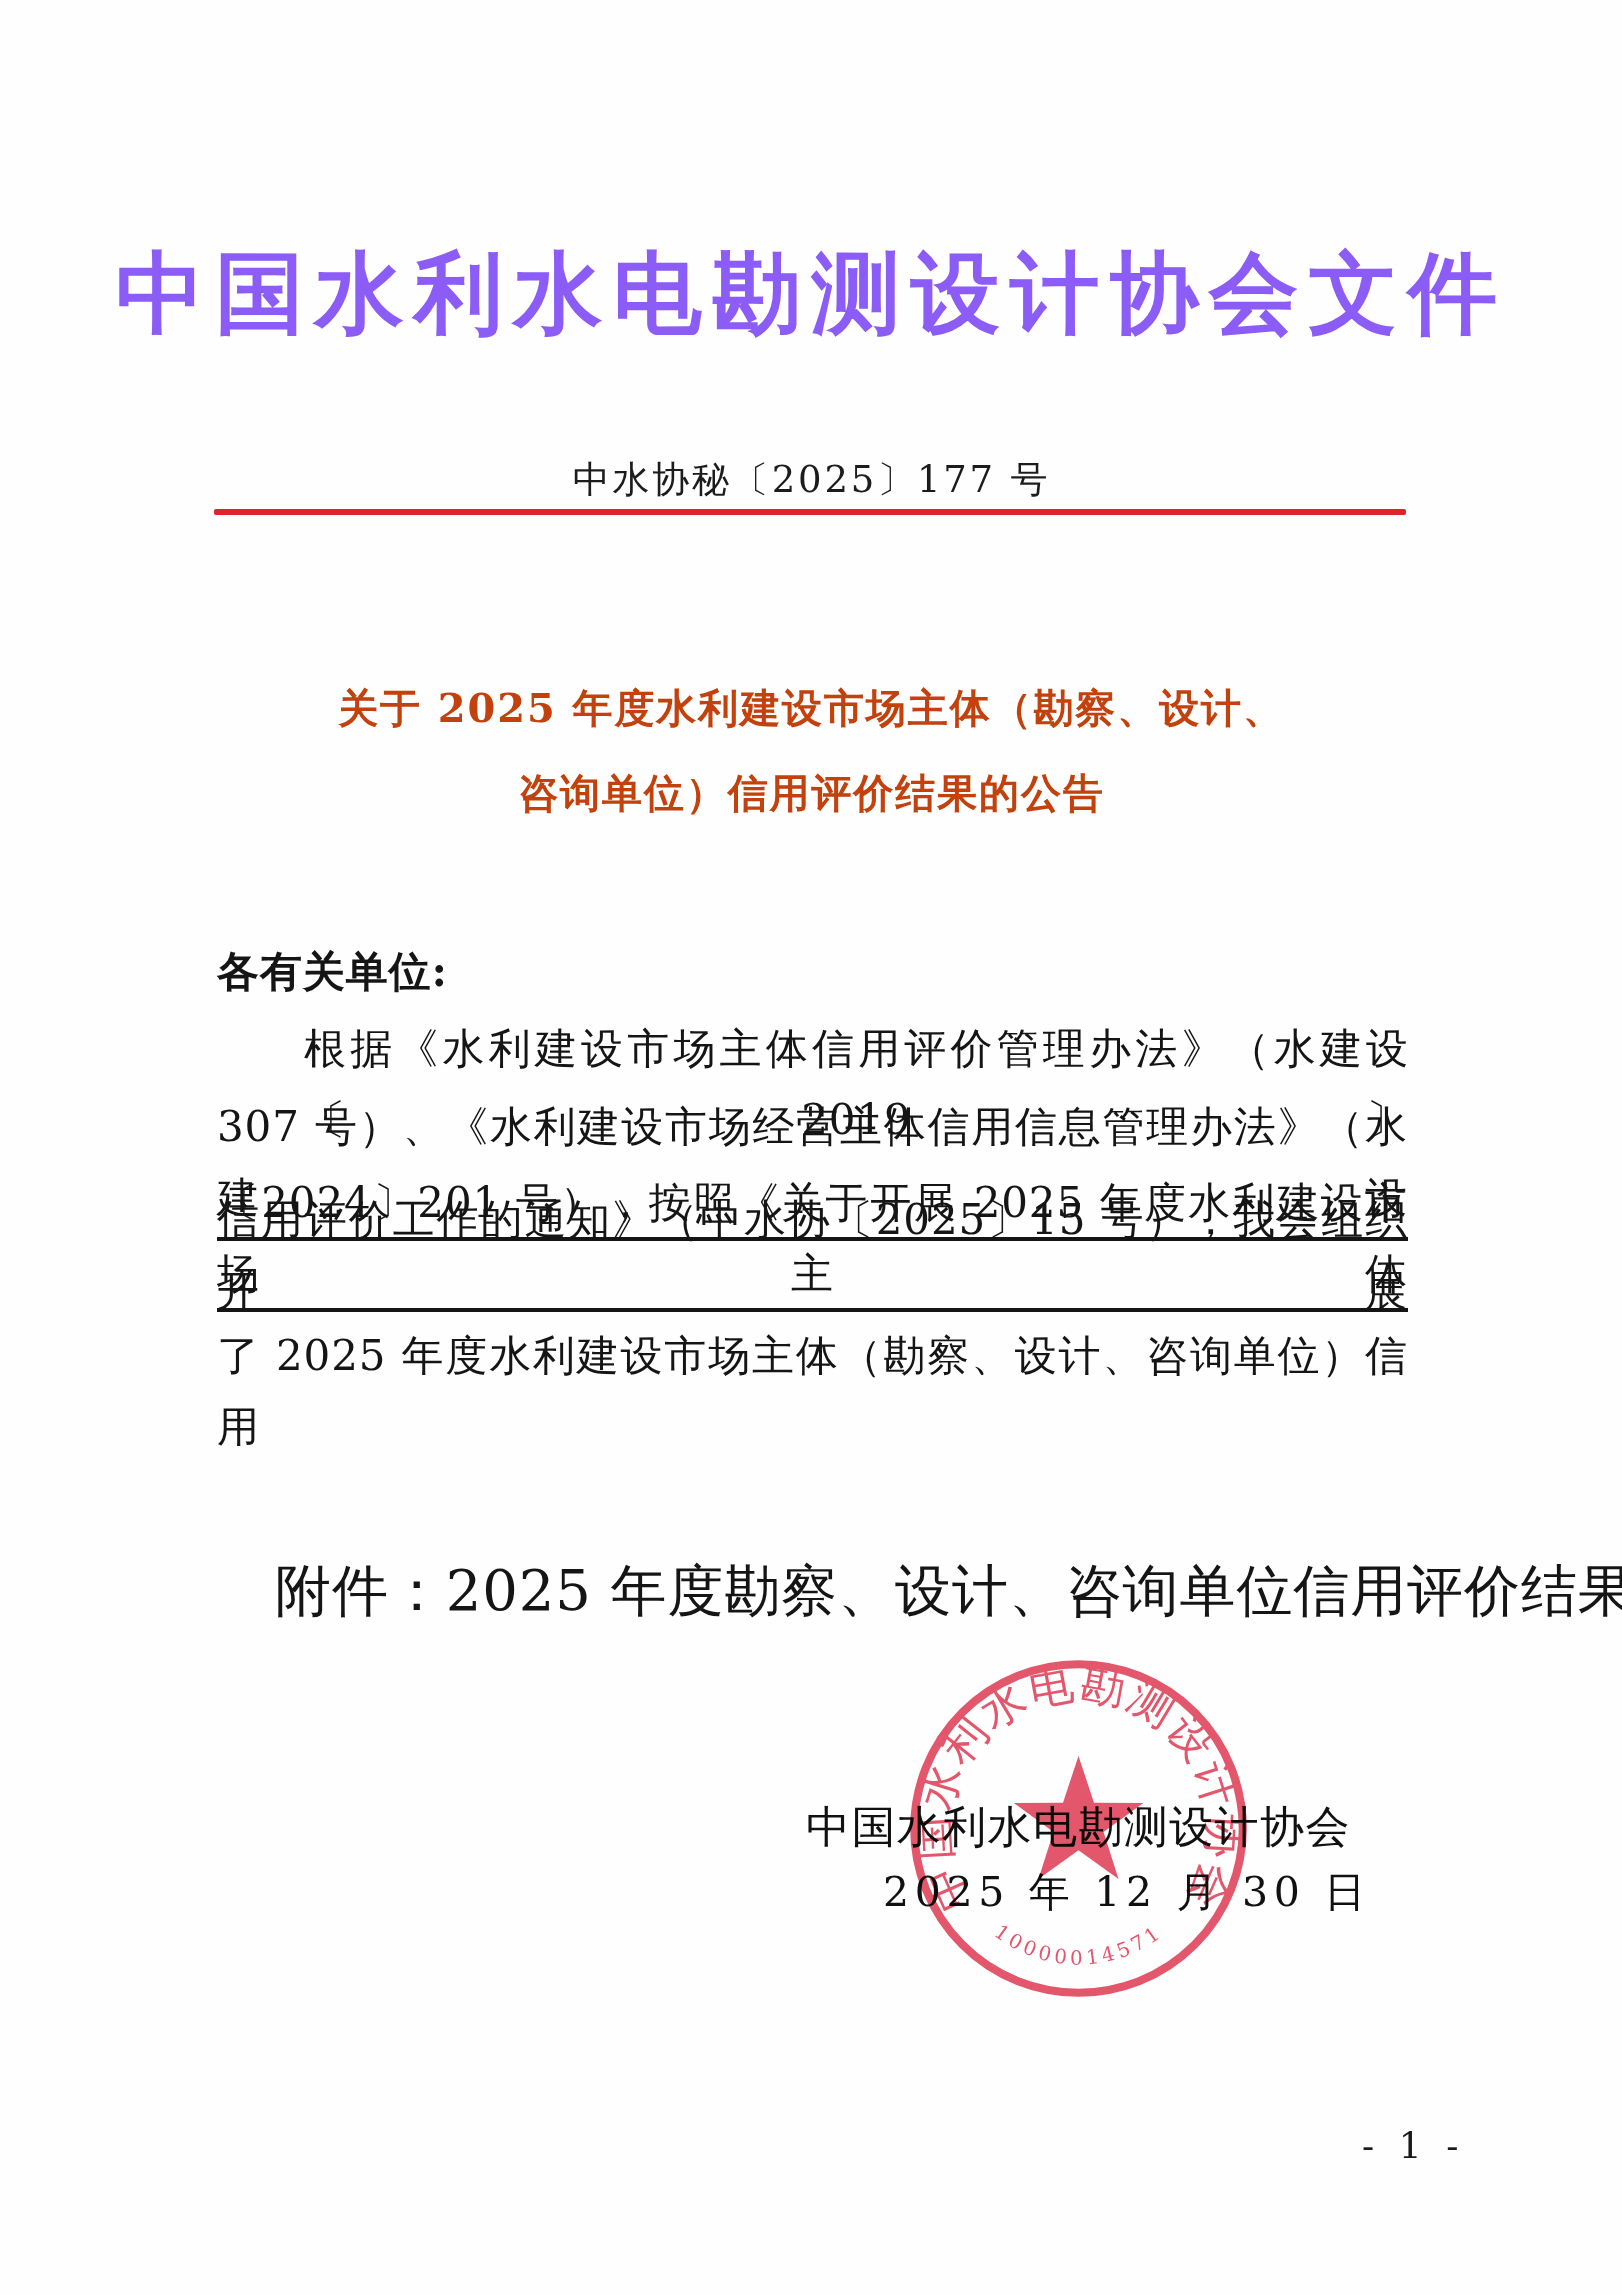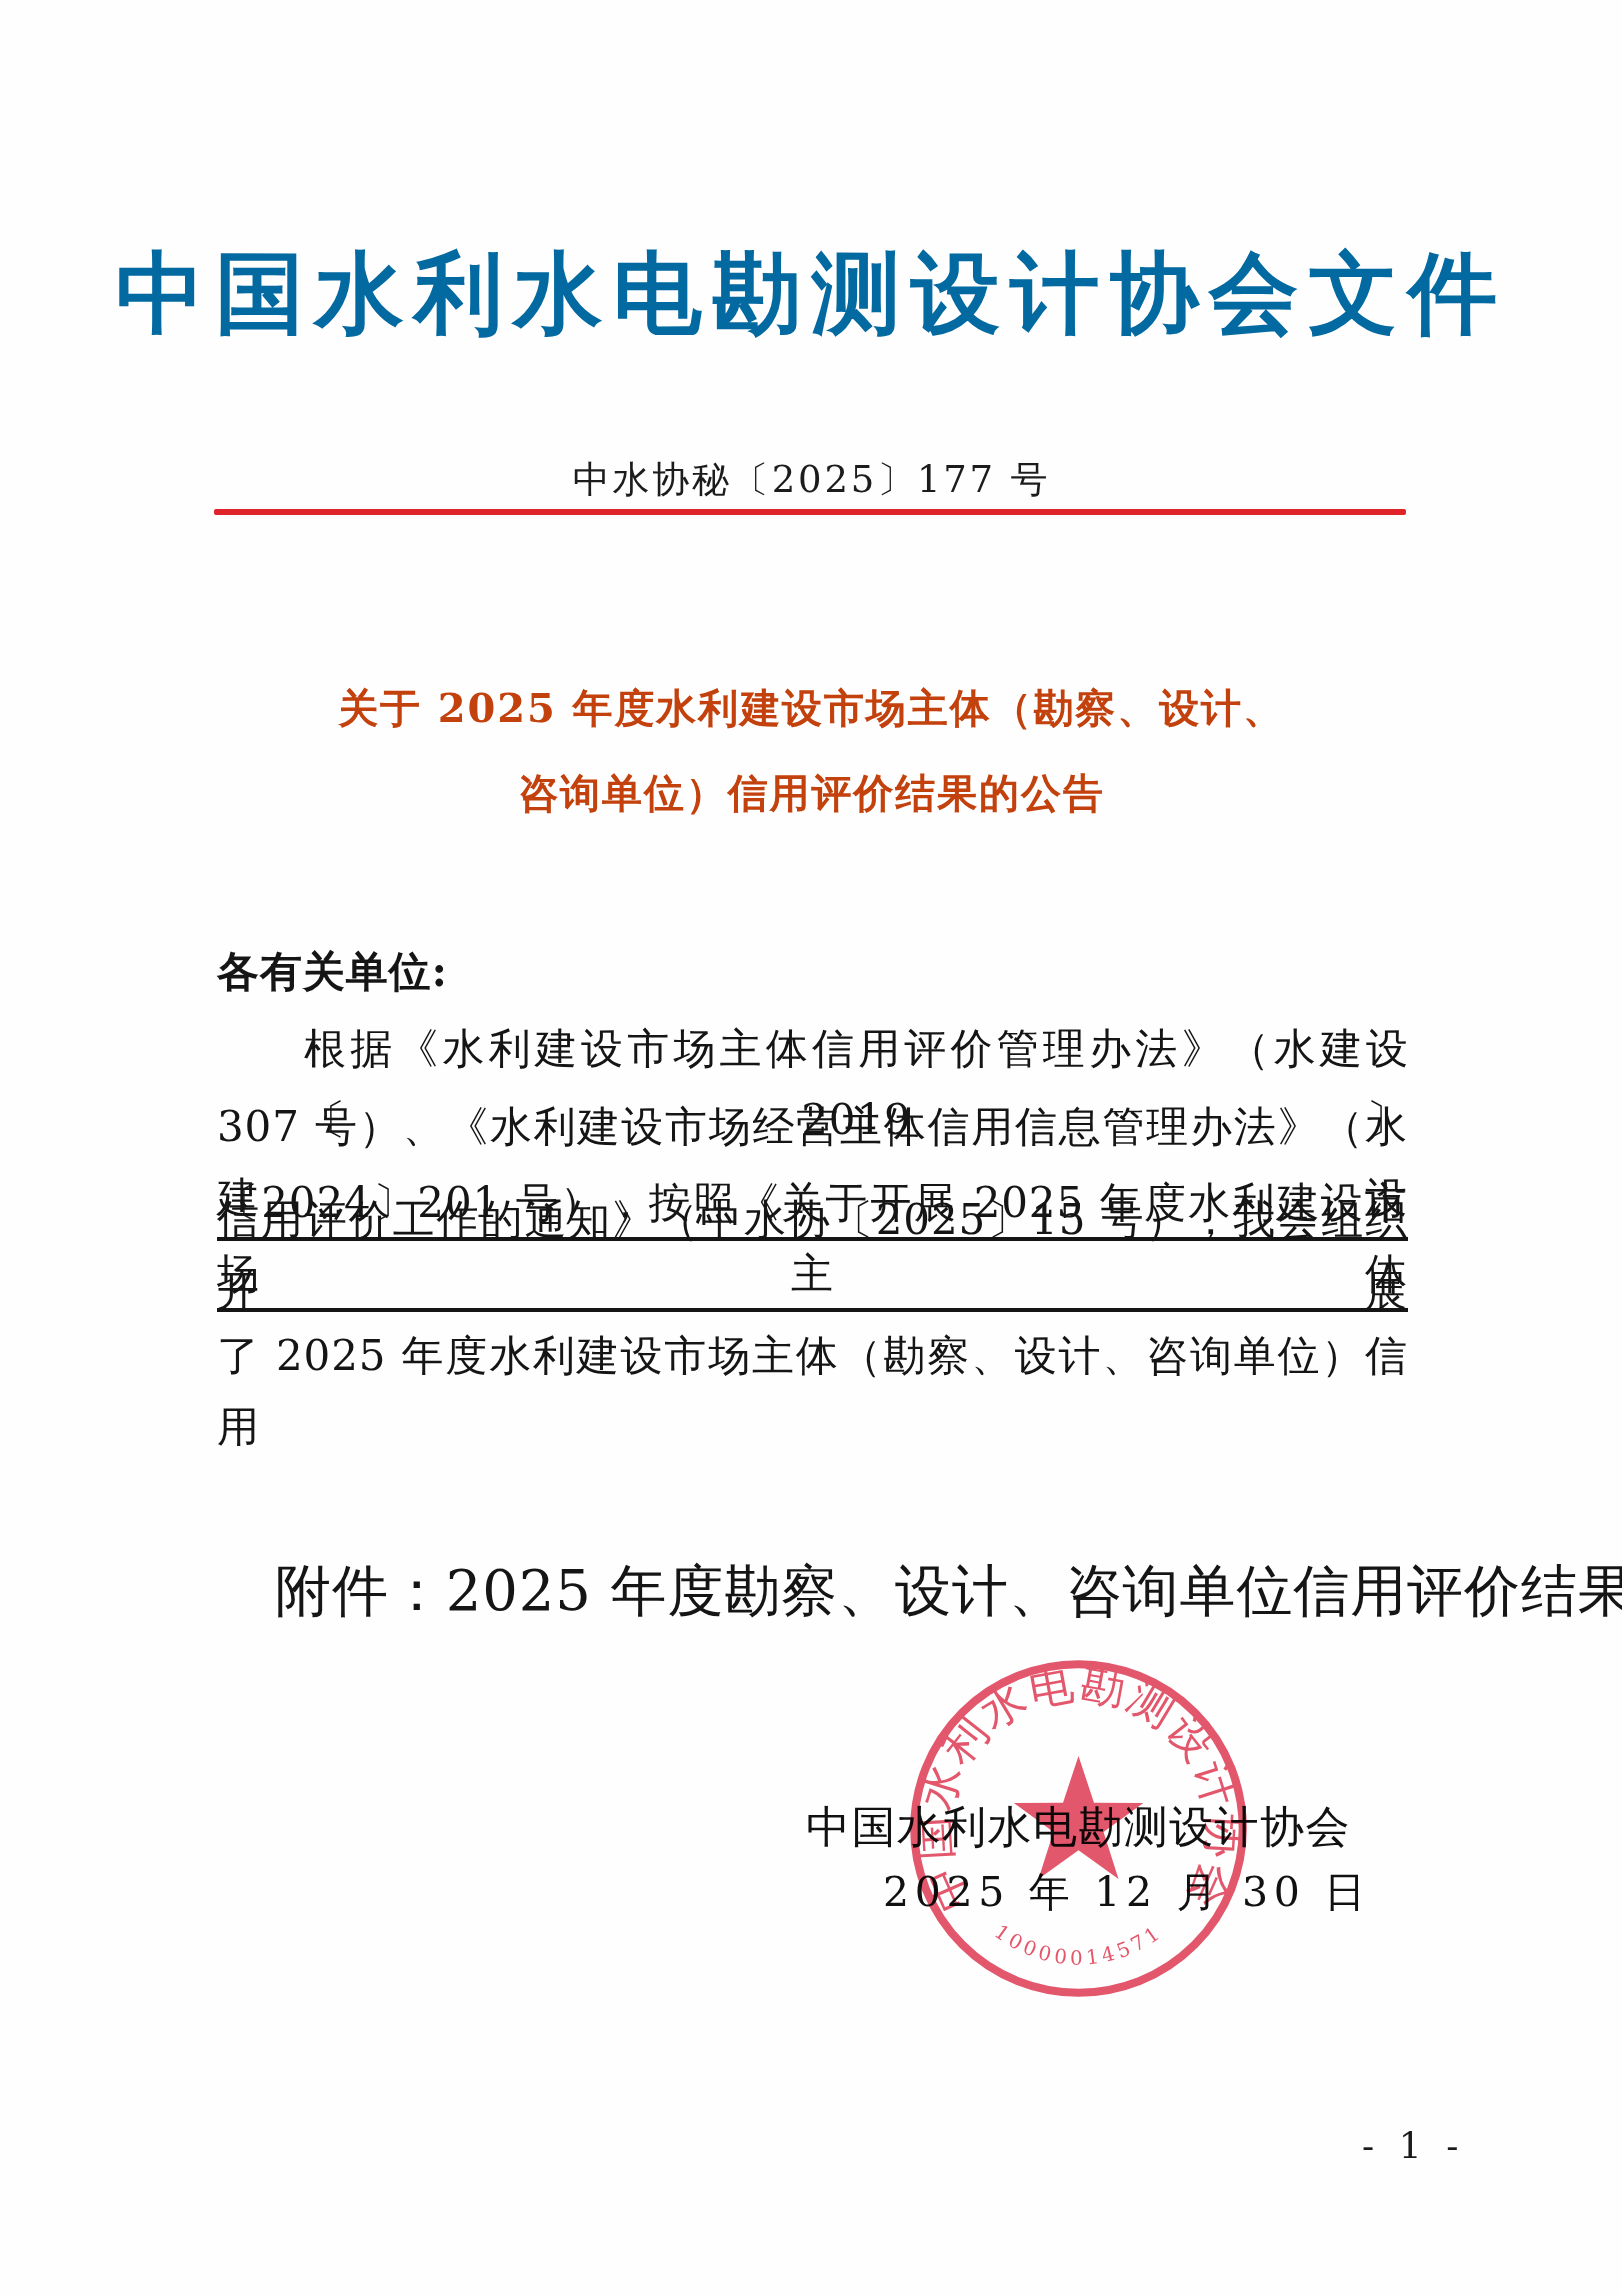--- a/index.html
+++ b/index.html
@@ -13,21 +13,21 @@
     color:#1b1b1b;
   }
   .org-header{
     position:absolute;
     top:234px; left:0; width:100%;
     text-align:center;
     font-size:89px;
     font-weight:bold;
     letter-spacing:10.4px;
     white-space:nowrap;
-    color:#0369a1;
+    color:#8b5cf6;
   }
   .doc-number{
     position:absolute;
     top:455px; left:0; width:100%;
     text-align:center;
     font-size:37px;
     letter-spacing:2.8px;
     color:#1c1c1c;
     white-space:nowrap;
   }

